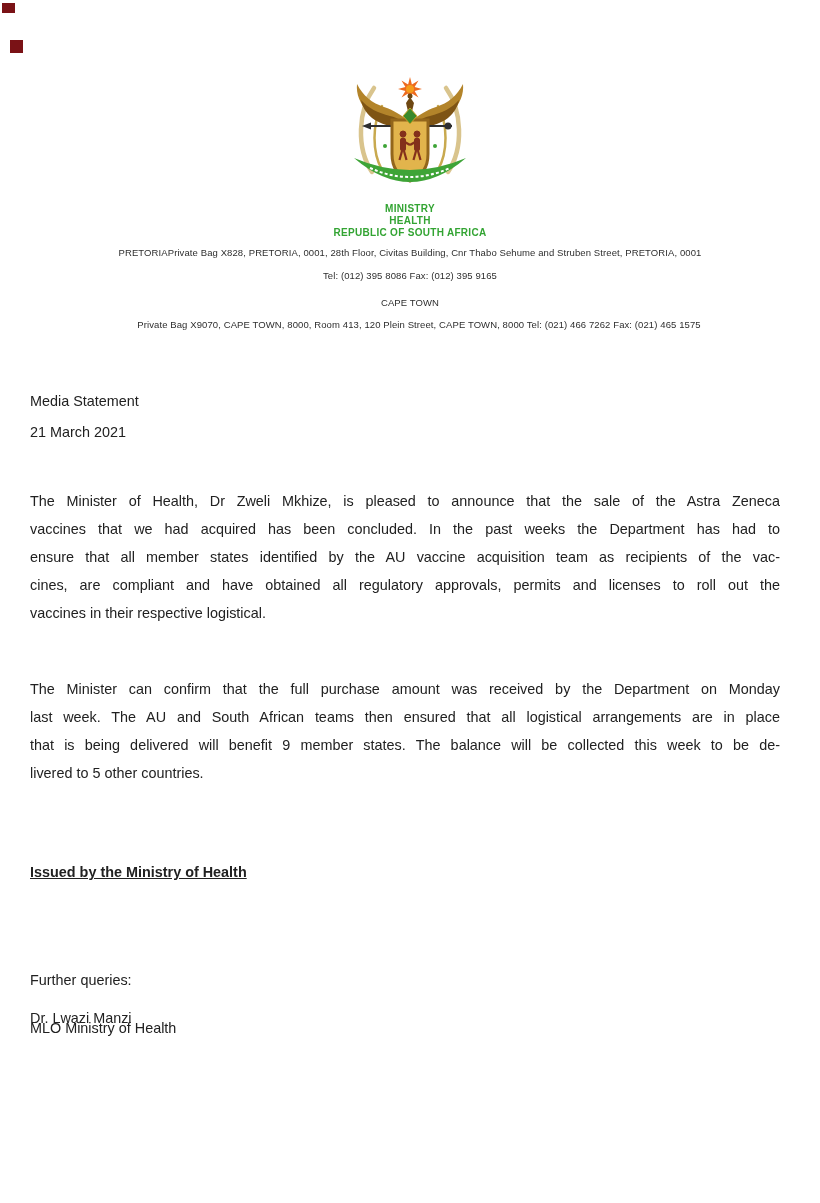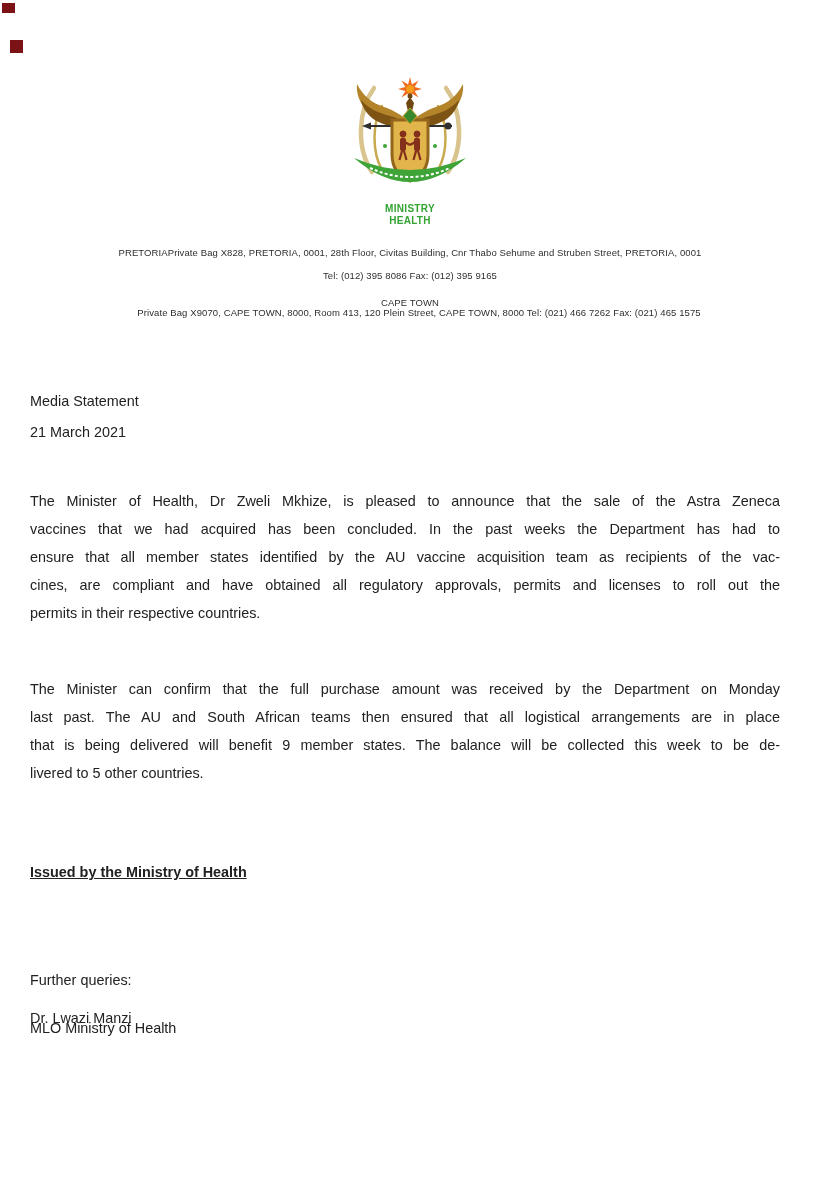--- a/index.html
+++ b/index.html
@@ -19,21 +19,21 @@
   .artifact-1 { left:2px; top:3px; width:13px; height:10px; }
   .artifact-2 { left:10px; top:40px; width:13px; height:13px; }
 
   
   .emblem { left:344px; top:76px; width:132px; height:124px; }
   .ministry-block { top:203px; font-weight:bold; font-size:10px; line-height:12px; color:#33a433; letter-spacing:0.3px; }
   .addr { font-size:9.5px; color:#2e2e2e; letter-spacing:0.1px; }
   .addr1 { top:247px; }
   .addr-tel { top:270px; }
   .addr-cape { top:297px; }
-  .addr2 { top:307px;padding-left:18px; }
+  .addr2 { top:319px;padding-left:18px; }
 
   
   .bodytext { left:30px; width:750px; font-size:14.4px; line-height:28px; }
   .type-label { top:375px;margin-top:12px; }
   .date-line { top:418px; }
   .para1 { top:487px; }
   .para2 { top:675px; }
   .issued { top:858px; font-weight:bold;text-decoration:underline; }
   .fq { top:938px;margin-top:28px; }
   .cname { top:976px;margin-top:28px; }
@@ -108,40 +108,41 @@
 
     <g>
       <path d="M10,82 Q66,130 122,82 Q66,106 10,82 Z" fill="#3EA437"></path>
       <path d="M26,92 Q66,110 106,92" stroke="#ffffff" stroke-width="2" stroke-dasharray="3 2.2" fill="none"></path>
     </g>
   </svg>
 
   <div class="abs centered ministry-block">
     <div>MINISTRY</div>
     <div>HEALTH</div>
+    <div>REPUBLIC OF SOUTH AFRICA</div>
   </div>
 
   <div class="abs centered addr addr1">PRETORIAPrivate Bag X828, PRETORIA, 0001, 28th Floor, Civitas Building, Cnr Thabo Sehume and Struben Street, PRETORIA, 0001</div>
   <div class="abs centered addr addr-tel">Tel: (012) 395 8086 Fax: (012) 395 9165</div>
   <div class="abs centered addr addr-cape">CAPE TOWN</div>
   <div class="abs centered addr addr2">Private Bag X9070, CAPE TOWN, 8000, Room 413, 120 Plein Street, CAPE TOWN, 8000 Tel: (021) 466 7262 Fax: (021) 465 1575</div>
 
   <div class="abs bodytext type-label">Media Statement</div>
   <div class="abs bodytext date-line">21 March 2021</div>
 
   <div class="abs bodytext para1">
       <div class="pline">The Minister of Health, Dr Zweli Mkhize, is pleased to announce that the sale of the Astra Zeneca</div>
       <div class="pline">vaccines that we had acquired has been concluded. In the past weeks the Department has had to</div>
       <div class="pline">ensure that all member states identified by the AU vaccine acquisition team as recipients of the vac-</div>
       <div class="pline">cines, are compliant and have obtained all regulatory approvals, permits and licenses to roll out the</div>
-      <div class="pline last">permits in their respective countries.</div>
+      <div class="pline last">vaccines in their respective logistical.</div>
     </div>
   <div class="abs bodytext para2">
       <div class="pline">The Minister can confirm that the full purchase amount was received by the Department on Monday</div>
-      <div class="pline">last past. The AU and South African teams then ensured that all logistical arrangements are in place</div>
+      <div class="pline">last week. The AU and South African teams then ensured that all logistical arrangements are in place</div>
       <div class="pline">that is being delivered will benefit 9 member states. The balance will be collected this week to be de-</div>
       <div class="pline last">livered to 5 other countries.</div>
     </div>
 
   <div class="abs bodytext issued">Issued by the Ministry of Health</div>
 
   <div class="abs bodytext fq">Further queries:</div>
   <div class="abs bodytext cname">Dr. Lwazi Manzi</div>
   <div class="abs bodytext ctitle">MLO Ministry of Health</div>
   <div class="abs bodytext cphone">0826788979</div>

